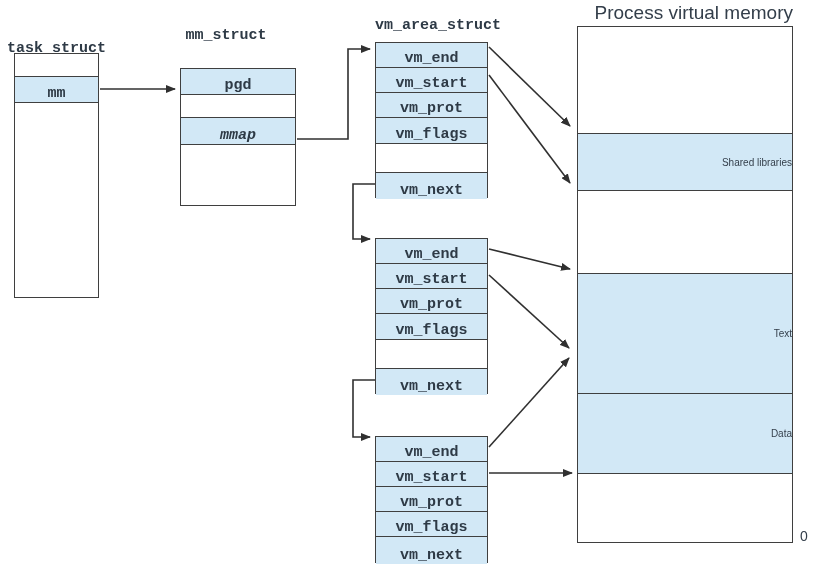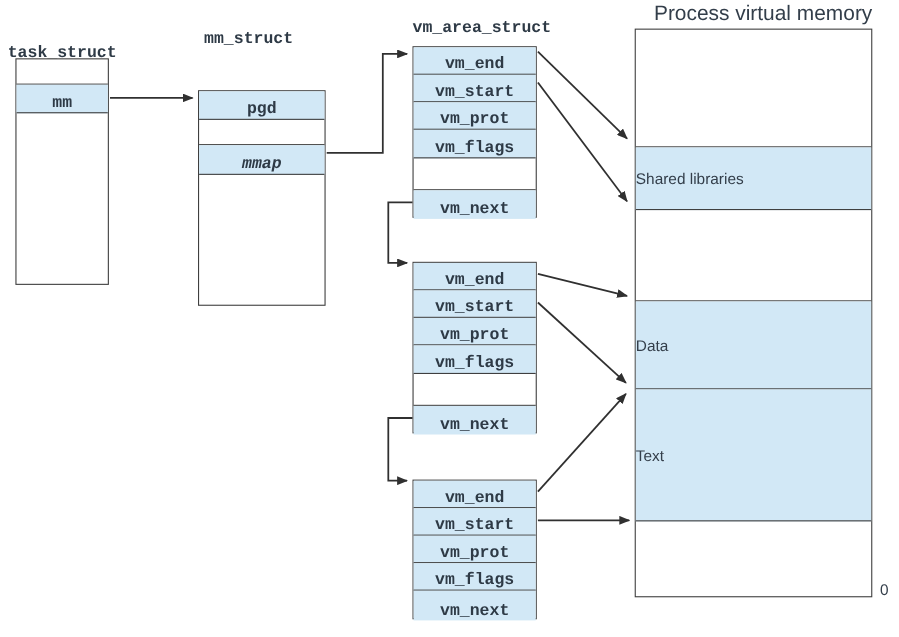--- a/index.html
+++ b/index.html
@@ -21,43 +21,43 @@
   .cell {
     box-sizing:border-box; width:100%;
     border-bottom:1.5px solid #3f3f3f;
     display:flex; align-items:flex-end; justify-content:center;
   }
   .cell.nb { border-bottom:none; }
   .blue { background:#d2e8f6; }
   .region {
     box-sizing:border-box; width:100%;
     border-bottom:1.5px solid #3f3f3f;
-    display:flex; align-items:center; justify-content:flex-start;
-    font-size:14px;
+    display:flex; align-items:center; justify-content:flex-end;
+    font-size:10px;
   }
   .region.nb { border-bottom:none; }
   .arrows { position:absolute; left:0; top:0; pointer-events:none; }
   .memtitle { position:absolute; font-size:19px; text-align:right; }
   .zero { position:absolute; font-size:14px; }
 </style>
 </head>
 <body>
 
 <div class="canvas">
 
   <div class="struct-title mono" style="left:0px; top:40px; width:113px;">task_struct</div>
-  <div class="box" style="left:14px; top:53px; width:85px; height:206px;">
+  <div class="box" style="left:14px; top:53px; width:85px; height:245px;">
     <div class="cell" style="height:23px;"></div>
     <div class="cell blue mono" style="height:26px;">
       <span>mm</span>
     </div>
   </div>
 
   <div class="struct-title mono" style="left:168px; top:27px; width:116px;">mm_struct</div>
-  <div class="box" style="left:180px; top:82px; width:116px; height:196px;">
+  <div class="box" style="left:180px; top:68px; width:116px; height:138px;">
     <div class="cell blue mono" style="height:26px;">
       <span>pgd</span>
     </div>
     <div class="cell" style="height:23px;"></div>
     <div class="cell blue mono" style="height:27px;font-style:italic;">
       <span>mmap</span>
     </div>
   </div>
 
   <div class="struct-title mono" style="left:375px; top:17px; width:113px;">vm_area_struct</div>
@@ -118,25 +118,25 @@
       </div>
   </div>
 
   <div class="memtitle sans" style="left:577px; top:2px; width:216px;">Process virtual memory</div>
   <div class="box" style="left:577px; top:26px; width:216px; height:517px;">
     <div class="region" style="height:107px;"></div>
     <div class="region blue sans" style="height:57px;">
       <span>Shared libraries</span>
       </div>
     <div class="region" style="height:83px;"></div>
+    <div class="region blue sans" style="height:120px;">
+      <span>Text</span>
+      </div>
     <div class="region blue sans" style="height:80px;">
       <span>Data</span>
-      </div>
-    <div class="region blue sans" style="height:120px;">
-      <span>Text</span>
       </div>
     <div class="region nb" style="height:70px;"></div>
   </div>
   <div class="zero sans" style="left:800px; top:528px;">0</div>
 
   <svg class="arrows" width="817" height="579" viewBox="0 0 817 579">
     <defs>
       <marker id="ah" markerWidth="10" markerHeight="8" refX="9" refY="4" orient="auto" markerUnits="userSpaceOnUse">
         <path d="M0,0 L10,4 L0,8 Z" fill="#303030"></path>
       </marker>

